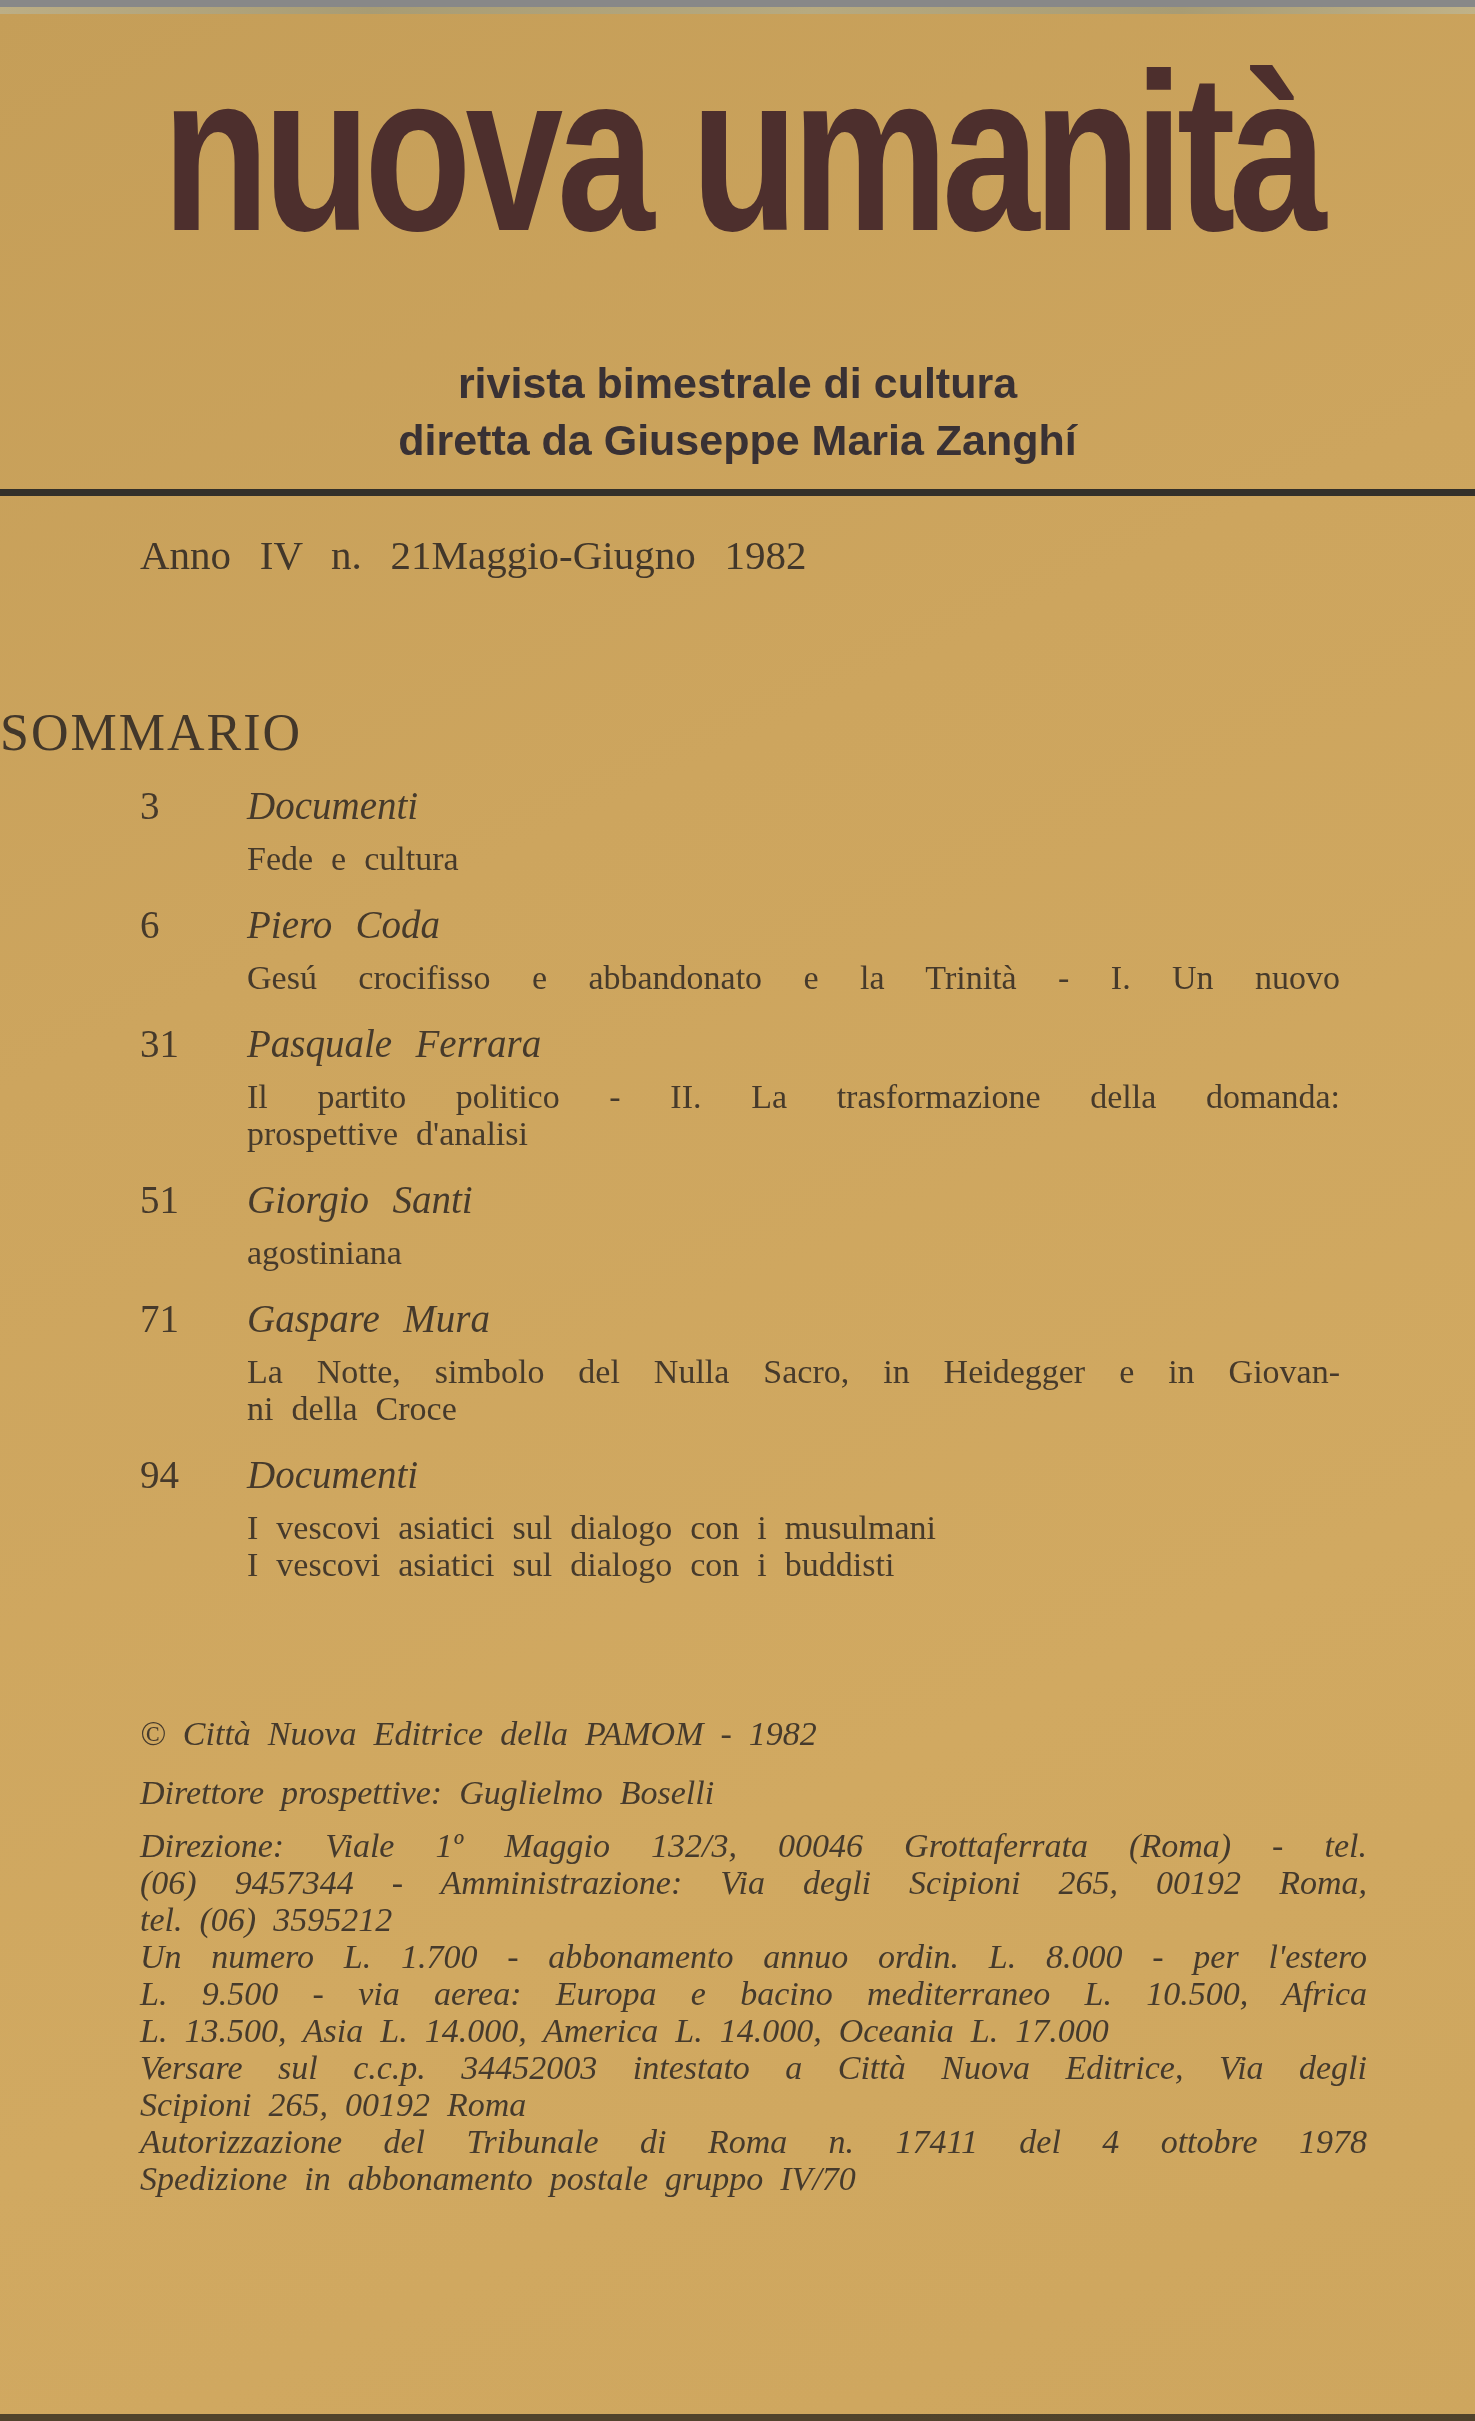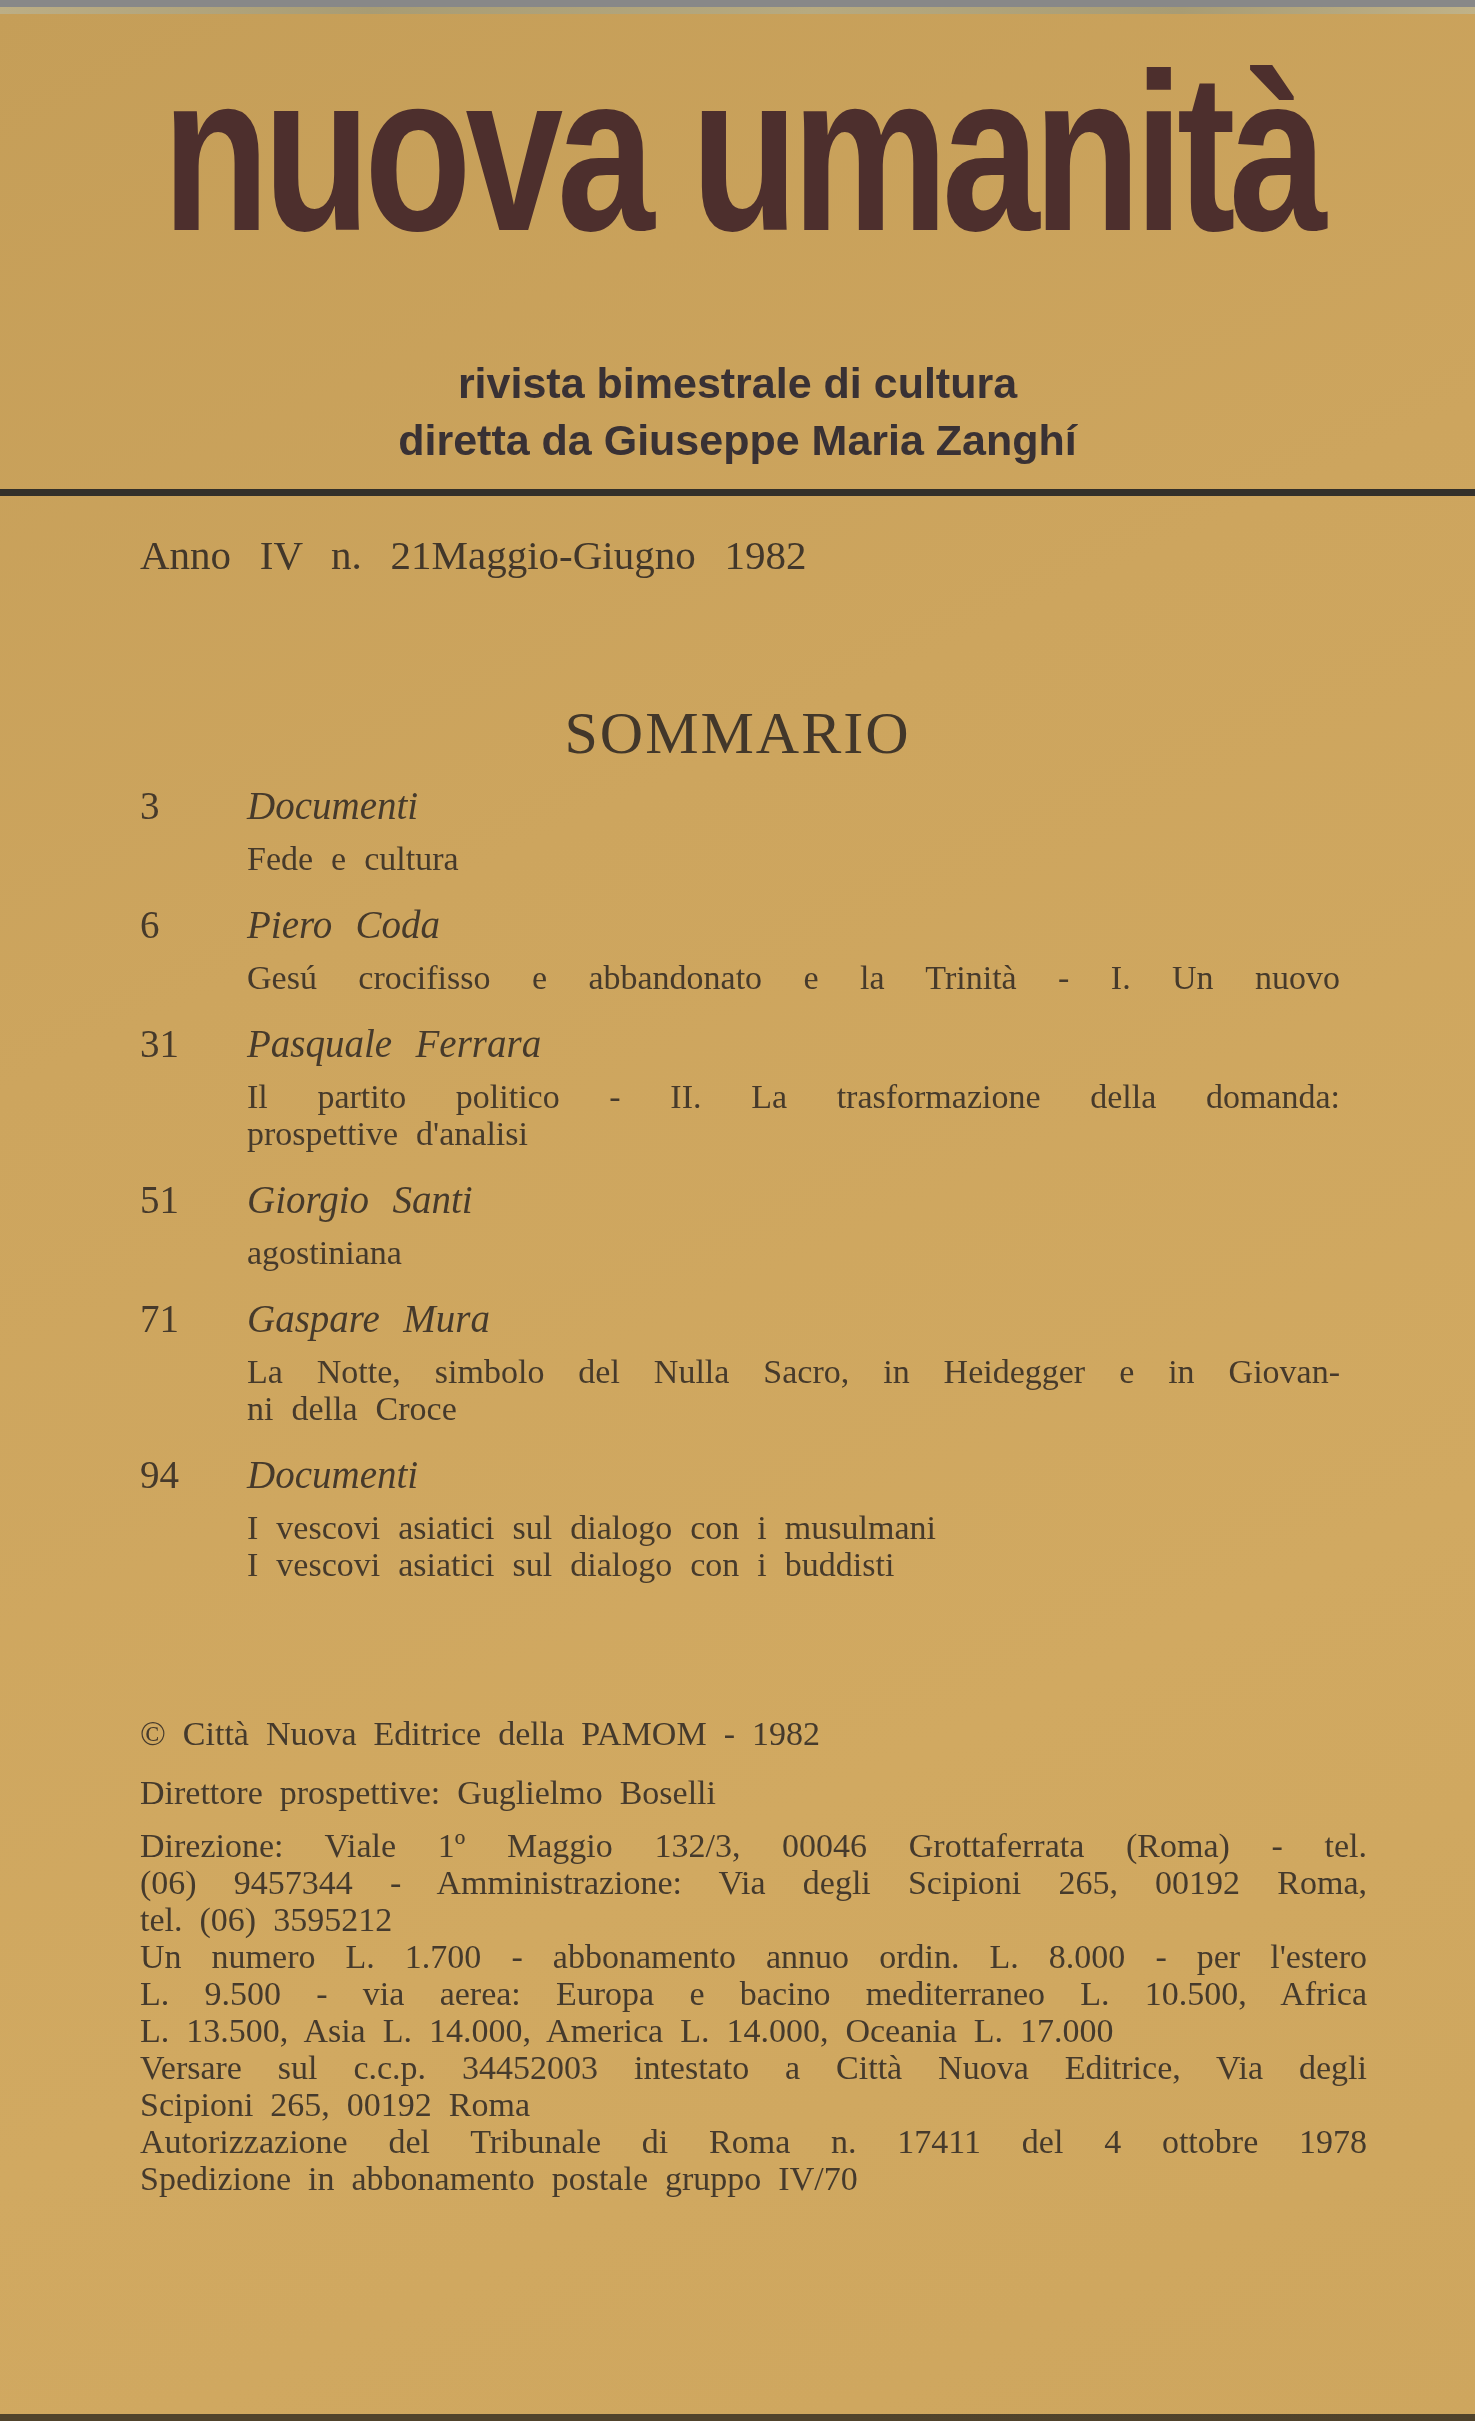--- a/index.html
+++ b/index.html
@@ -48,34 +48,34 @@
   .issue-row {
     display:flex; justify-content:flex-start;
     padding:0 135px 0 140px;
     margin-top:36px;
     font-size:41px; line-height:46px;
     word-spacing:0.45em;
     color:#42372a;
   }
   .sommario-heading {
     margin-top:130px;
-    text-align:center;
-    font-size:60px; line-height:50px;
+    text-align:left;
+    font-size:52px; line-height:50px;
     letter-spacing:2px;
     color:#42372a;
   }
   .toc { margin-top:26px; padding:0 135px 0 140px; }
   .toc-row { display:flex; margin-bottom:26px; }
   .toc-page { width:107px; flex:none; font-size:39px; line-height:44px; }
   .toc-text { flex:1; min-width:0; }
   .toc-author { font-style:italic; font-size:39px; line-height:44px; word-spacing:0.35em; }
   .toc-desc { margin-top:12px; font-size:34px; line-height:37px; }
   .toc-desc div { word-spacing:0.28em; }
   .j { text-align:justify; text-align-last:justify; word-spacing:normal !important; }
-  .imprint { margin-top:132px; padding:0 108px 0 140px; font-size:34px; color:#453a2c; }
+  .imprint { margin-top:132px; padding:0 108px 0 140px; font-size:34px; color:#453a2c;font-style:italic; }
   .imprint div { line-height:37px; word-spacing:0.25em; }
   .imprint-copyright { line-height:38px !important; margin-bottom:21px; }
   .imprint-director  { line-height:38px !important; margin-bottom:15px; }
 </style>
 </head>
 <body>
 
 <div class="page">
   <div class="edge-top"></div>
 

